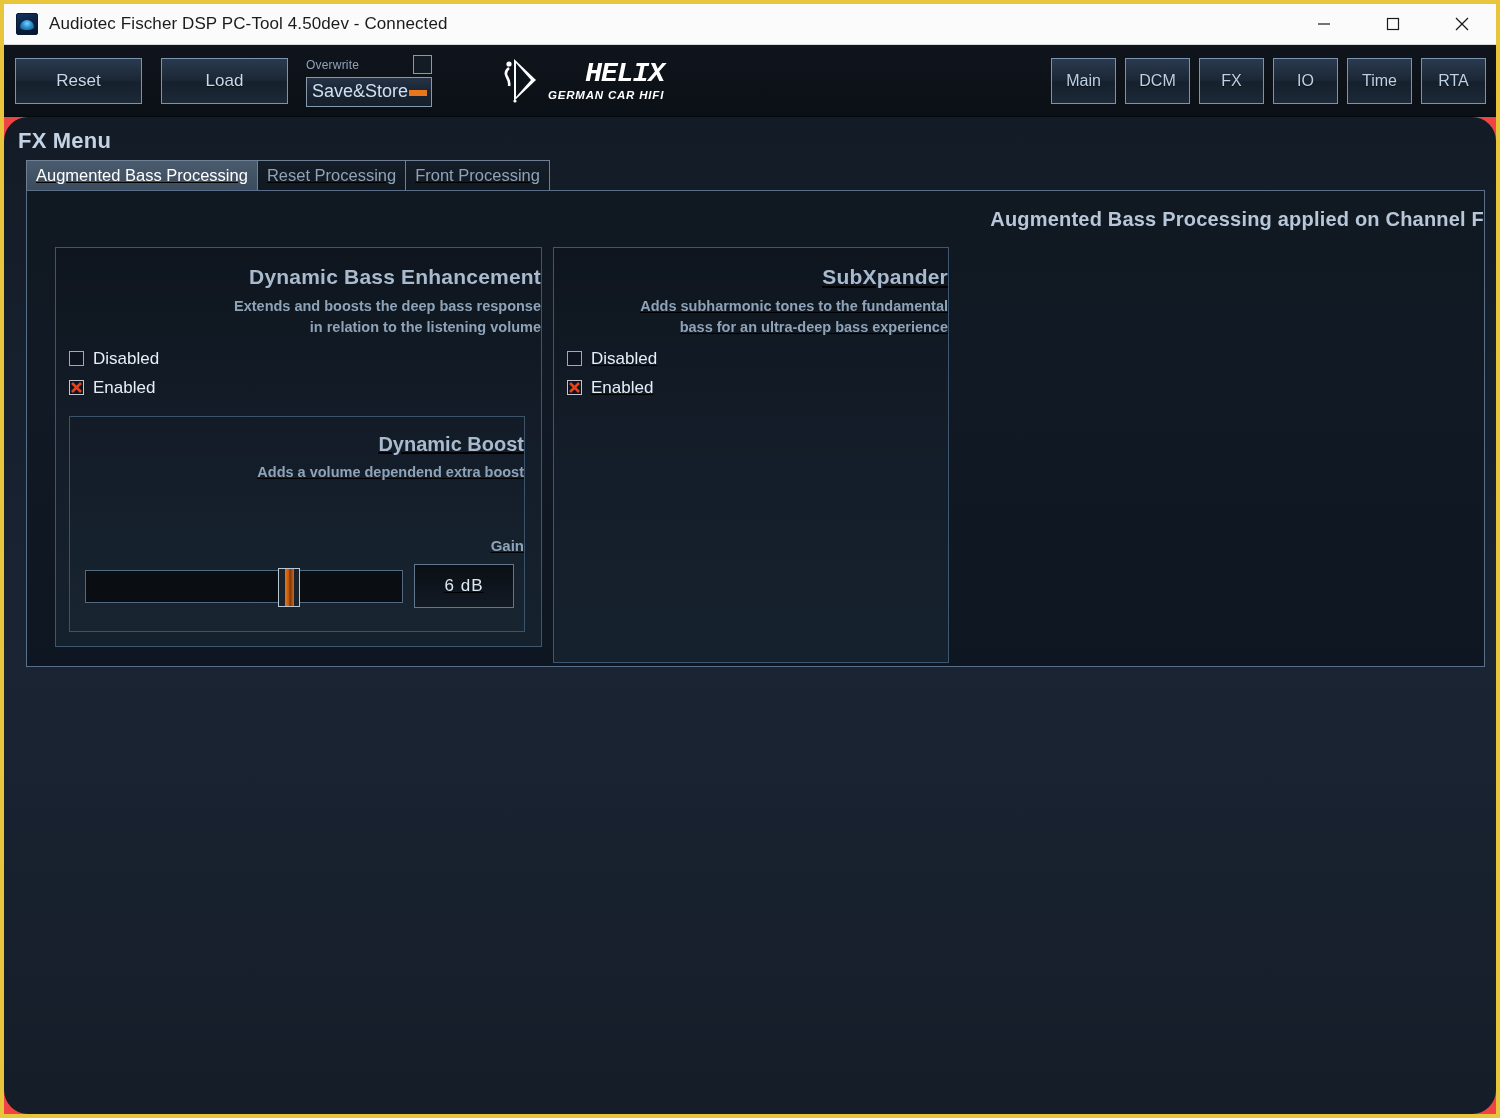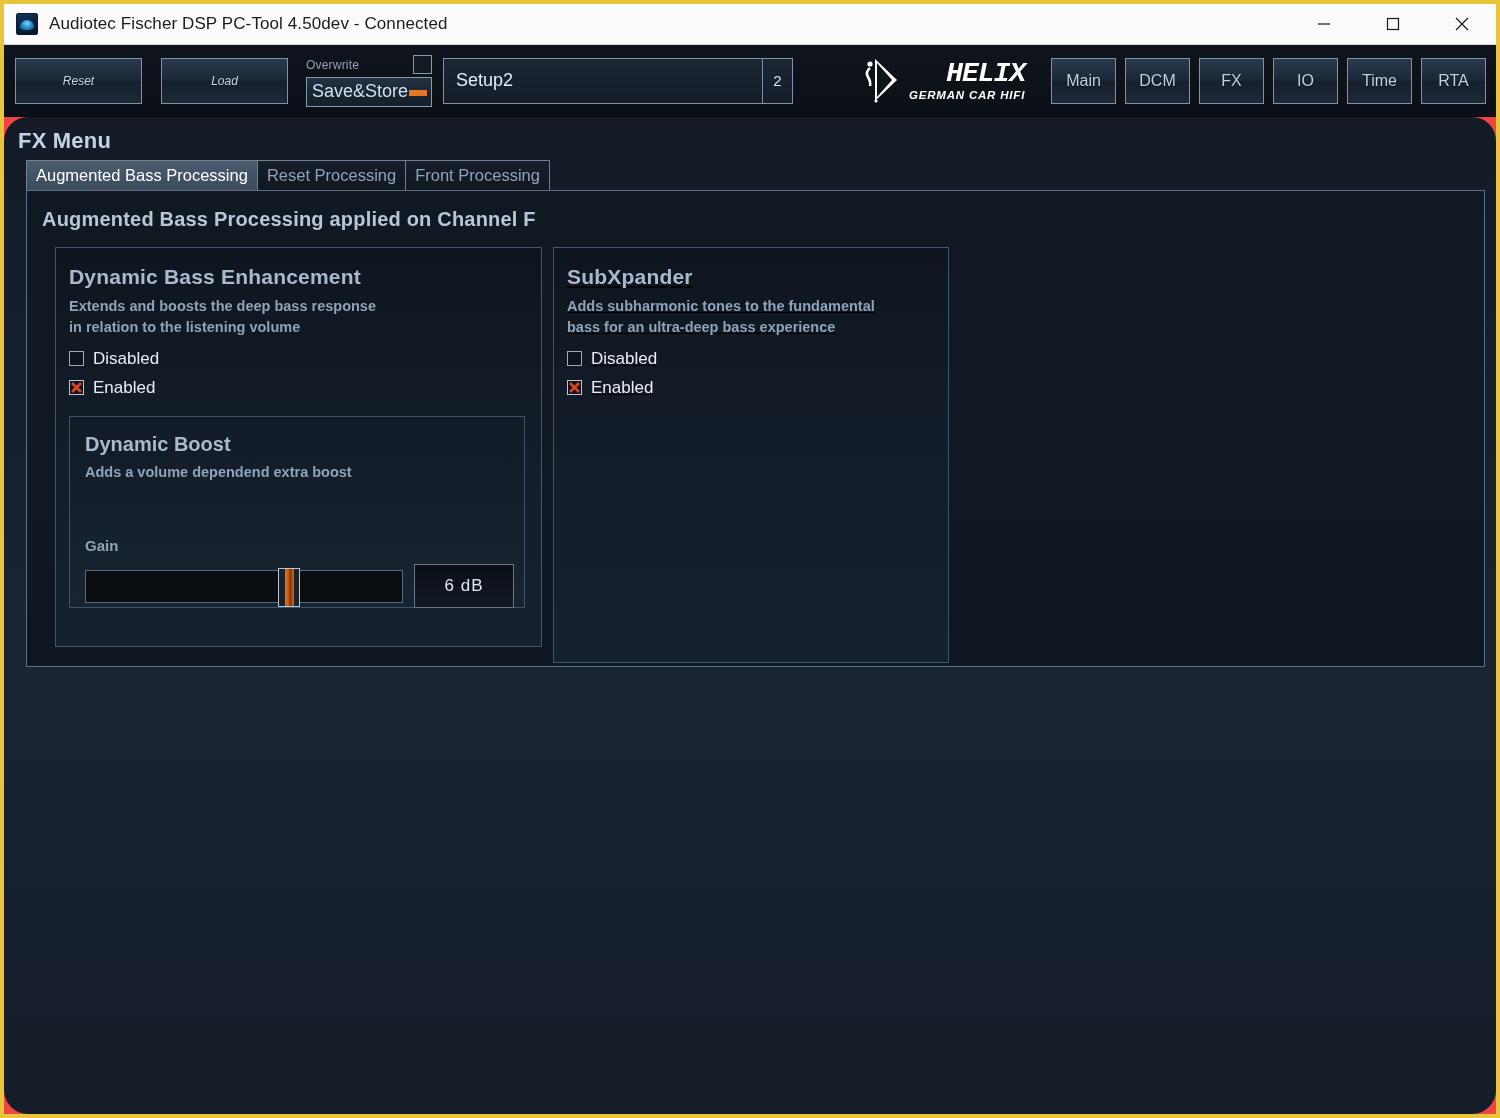--- a/index.html
+++ b/index.html
@@ -75,24 +75,23 @@
     align-items: center;
     padding: 0 8px;
     border-bottom: 1px solid #05080c;
   }
 
   .tb-btn {
     height: 46px;
     background: linear-gradient(180deg, #2a3a4e 0%, #1b2736 48%, #16202c 52%, #1c2938 100%);
     border: 1px solid #7c93ad;
     color: #c9d8ea;
-    font-size: 12px;
+    font-size: 17px;
     display: flex; align-items: center; justify-content: center;
     text-shadow: 0 1px 1px #0a0f15;
-    font-style: italic;
   }
   .tb-reset { width: 127px; margin-left: 3px; }
   .tb-load  { width: 127px; margin-left: 19px; }
 
   .save-group {
     position: relative;
     width: 126px;
     height: 52px;
     margin-left: 18px;
     display: flex;
@@ -219,20 +218,21 @@
     color: #c4d3e4;
     padding: 11px 0 6px 4px;
     letter-spacing: 0.2px;
   }
 
   .tabs {
     display: flex;
     align-items: flex-end;
     height: 30px;
     margin-left: 12px;
+    text-decoration: underline;
   }
   .tab {
     height: 30px;
     padding: 0 9px;
     display: flex; align-items: center;
     font-size: 16.5px;
     border: 1px solid #6d8096;
     border-bottom: none;
     color: #8fa3b8;
     background: linear-gradient(180deg, #151e29 0%, #101821 100%);
@@ -246,20 +246,21 @@
   .content-panel {
     position: relative;
     margin: 0 4px 0 12px;
     width: 1459px;
     height: 477px;
     border: 1px solid #5f7near;
     border: 1px solid #5f7governs;
     border: 1px solid #5b7088;
     border-top: 1px solid #5b7088;
     background: linear-gradient(180deg, #101821 0%, #111a24 40%, #0e1621 100%);
+    text-align: right;
   }
 
   .content-heading {
     font-size: 20px;
     font-weight: bold;
     color: #b7c7d9;
     padding: 17px 0 0 15px;
     letter-spacing: 0.2px;
   }
 
@@ -311,24 +312,25 @@
   .chk svg { display: block; }
   .check-label {
     font-size: 17px;
     color: #e6eef6;
   }
 
   
   .inner-card {
     margin: 14px 0 0 13px;
     width: 456px;
-    height: 192px;
+    height: 216px;
     border: 1px solid #3c536c;
     background: linear-gradient(180deg, #121b26 0%, #16212e 60%, #18242f 100%);
     position: relative;
+    text-decoration: underline;
   }
   .inner-title {
     font-size: 20px;
     font-weight: bold;
     color: #a9bace;
     padding: 16px 0 0 15px;
   }
   .inner-desc {
     font-size: 14.5px;
     font-weight: bold;
@@ -416,24 +418,20 @@
       <div class="overwrite-row">
         <span class="overwrite-label">Overwrite</span>
         <span class="overwrite-box"></span>
       </div>
       <div class="save-btn">
         <span class="save-btn-label">Save&amp;Store</span>
         <span class="save-dash"></span>
       </div>
     </div>
 
-    <div class="setup-field">
-      <div class="setup-name">Setup2</div>
-      <div class="setup-num">2</div>
-    </div>
 
     <div class="logo">
       <svg class="logo-mark" width="44" height="50" viewBox="0 0 44 50">
         <path d="M16 3 L38 24 L16 45 Z" fill="#ffffff"></path>
         <path d="M18 7 L33 24 L18 41 Z" fill="#0d131b"></path>
         <path d="M11 12 q-5 4 -2 9 q3 5 2 9" stroke="#ffffff" stroke-width="2.6" fill="none"></path>
         <circle cx="11" cy="8" r="2.6" fill="#ffffff"></circle>
         <circle cx="17" cy="45" r="1.6" fill="#ffffff"></circle>
       </svg>
       <div class="logo-words">

